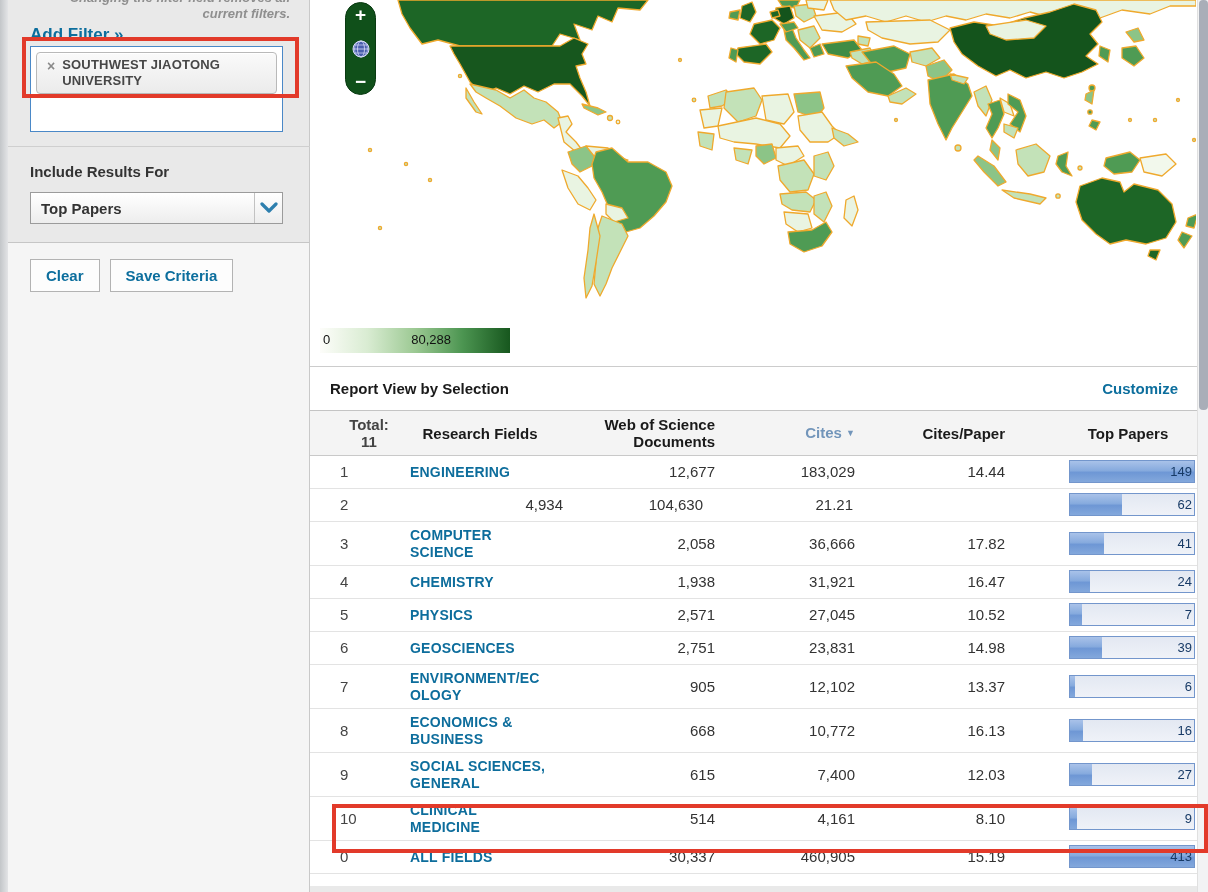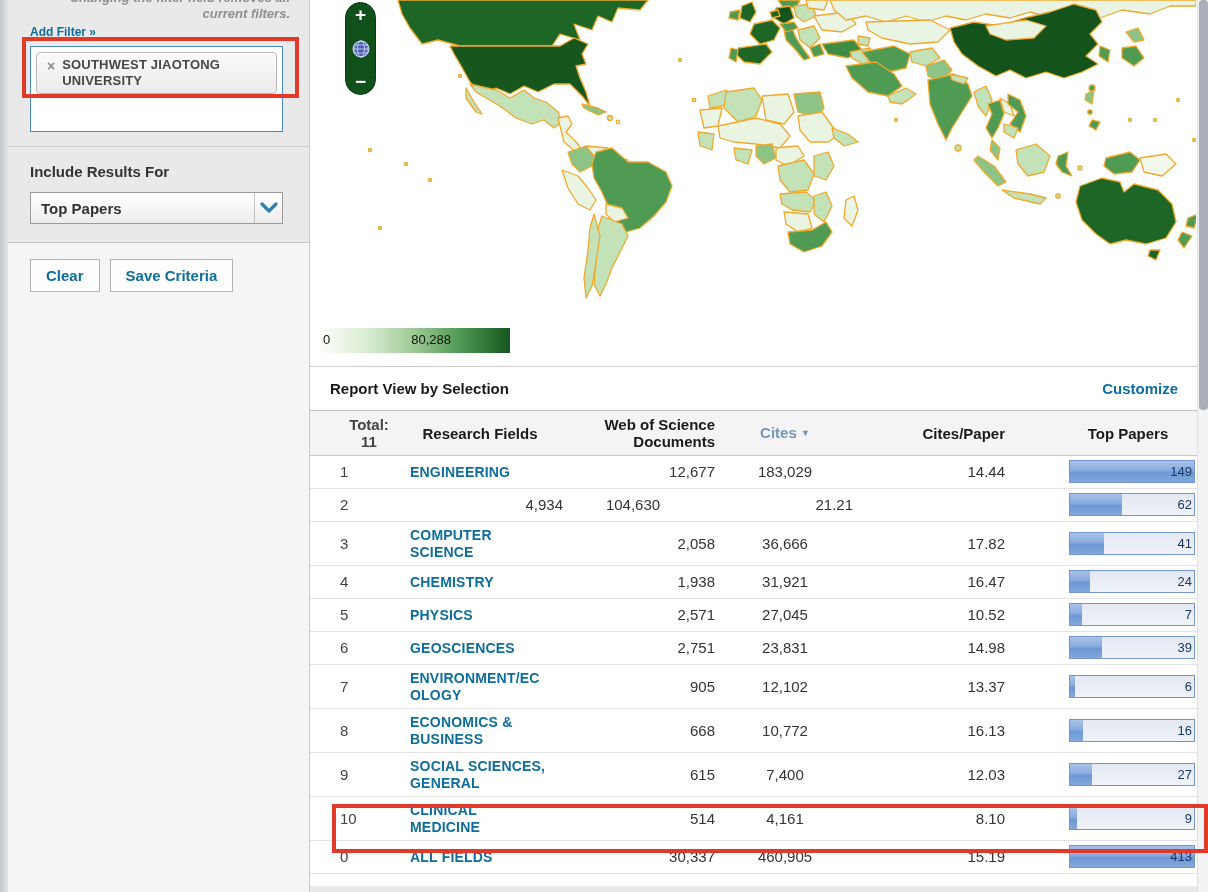--- a/index.html
+++ b/index.html
@@ -10,21 +10,21 @@
   
   .sidebar { position:absolute; left:0; top:0; width:310px; height:892px;
              background:#f5f5f5; border-right:1px solid #c9c9c9; }
   .sidebar-top { position:absolute; left:0; top:0; width:100%; height:243px;
                  background:#e9e9e9; border-bottom:1px solid #c6c6c6; }
   .edge-strip { position:absolute; left:0; top:0; width:8px; height:892px;
                 background:linear-gradient(90deg,#c3c6c9,#e3e4e6); z-index:5; }
   .filter-note-clip { position:absolute; left:30px; top:0; width:260px; height:24px; overflow:hidden;text-align:right; }
   .filter-note { margin-top:-10px; font-size:13px; line-height:16px; font-style:italic;
                  font-weight:bold; color:#8f8f8f; }
-  .add-filter { position:absolute; left:30px; top:25px; font-size:12px; font-weight:bold;
+  .add-filter { position:absolute; left:30px; top:25px; font-size:17px; font-weight:bold;
                 color:#0c6e9d; text-decoration:none; cursor:pointer; }
   .filter-box { position:absolute; left:30px; top:46px; width:253px; height:86px;
                 background:#fff; border:1px solid #4a88c7; }
   .filter-tag { margin:5px; width:241px; min-height:40px; border:1px solid #b9b9b9; border-radius:4px;
                 background:linear-gradient(180deg,#fafafa,#ebebeb); display:flex; align-items:flex-start;
                 padding:4px 6px; box-shadow:inset 0 1px 0 #fff; }
   .tag-x { color:#8a8a8a; font-weight:bold; font-size:14px; margin:1px 7px 0 4px; cursor:pointer; }
   .tag-label { font-size:13px; font-weight:bold; color:#474747; line-height:16px; letter-spacing:.2px; }
   .section-divider { position:absolute; left:0; top:146px; width:310px; height:0;
                      border-top:1px solid #cfcfcf; }
@@ -75,21 +75,21 @@
 
   .tbody { position:absolute; left:0; top:456px; width:887px; }
   .trow { display:flex; align-items:center; min-height:33px; padding:4px 6px 5px 30px;
           border-bottom:1px solid #e3e3e3; background:#fff; }
   .cell { font-size:15px; color:#333; }
   .c-rank  { width:58px; color:#444; }
   .c-field { width:140px; margin-left:12px; }
   .c-field a { font-size:14px; font-weight:bold; color:#0d6d9c; text-decoration:none;
                line-height:16px; letter-spacing:.2px; overflow-wrap:break-word; cursor:pointer; }
   .c-docs  { width:165px; text-align:right; }
-  .c-cites { width:140px; text-align:center; }
+  .c-cites { width:140px; text-align:right; }
   .c-cpp   { width:150px; text-align:right; }
   .c-bar   { margin-left:auto; width:122px; }
   .bar { position:relative; width:126px; height:23px; border:1px solid #7396cc;
          background:linear-gradient(180deg,#e3e8f2,#eff2f8); }
   .bar-fill { position:absolute; left:0; top:0; bottom:0;
               background:linear-gradient(180deg,#a9c2e9 0%,#87abde 45%,#6e97d5 55%,#83a8dc 100%); }
   .bar-val { position:absolute; right:2px; top:3px; font-size:13px; color:#173a66; }
 
   .bottom-strip { position:absolute; left:0; top:886px; width:898px; height:6px; background:#e9e9e9; }
 

